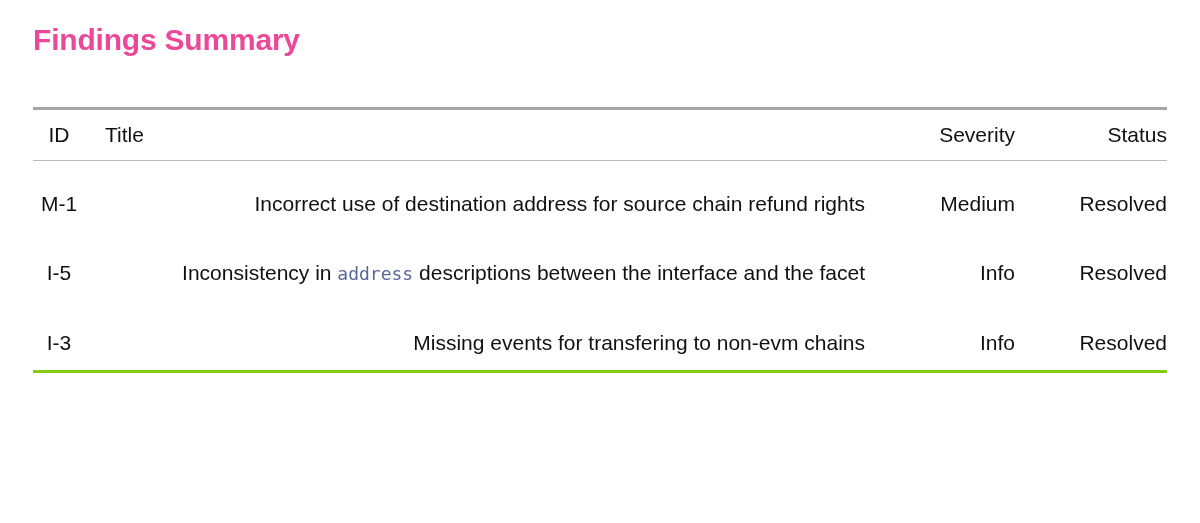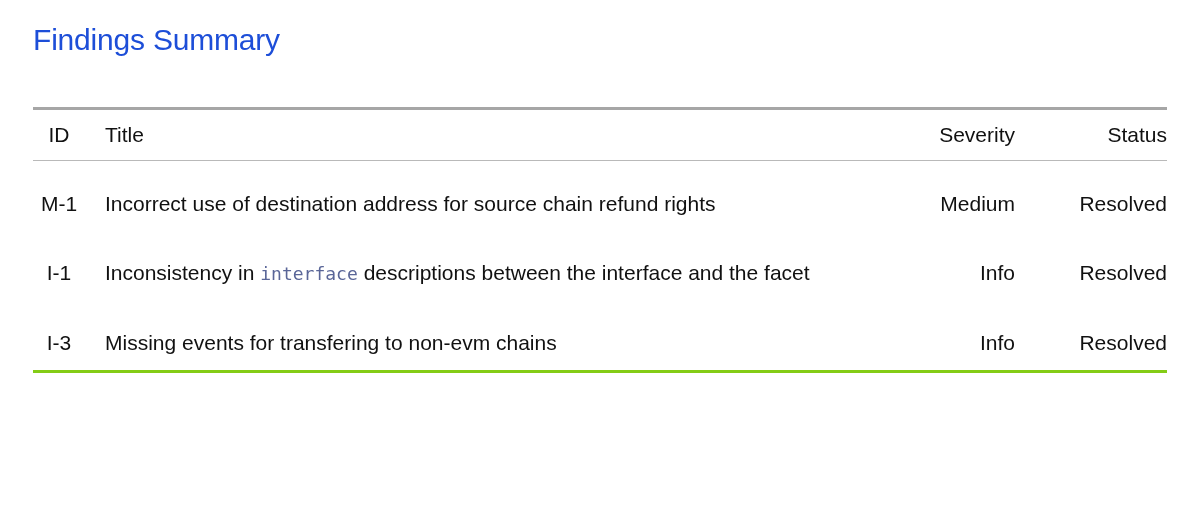--- a/index.html
+++ b/index.html
@@ -19,22 +19,22 @@
   .page {
     position: relative;
     width: 1200px;
     height: 523px;
     box-sizing: border-box;
     padding: 0 33px;
   }
 
   .page-title {
     font-size: 30px;
-    font-weight: normal;
-    color: #1d4ed8;
+    font-weight: bold;
+    color: #ec4899;
     letter-spacing: -0.2px;
     margin: 0;
     padding-top: 23px;
     line-height: 1.15;
   }
 
   .findings-table {
     width: 1134px;
     margin-top: 49px;
     border-collapse: collapse;
@@ -62,21 +62,21 @@
   .findings-table tbody td {
     font-size: 21px;
     font-weight: normal;
     color: #111111;
     padding: 28px 0 12px 0;
     vertical-align: top;
     line-height: 1.42;
   }
 
   .col-id   { width: 52px;  text-align: center; }
-  .col-title{ width: 760px; text-align: left; padding-left: 20px !important; }
+  .col-title{ width: 760px; text-align: right; padding-left: 20px !important; }
   .col-sev  { width: 150px; text-align: right; }
   .col-stat { width: 152px; text-align: right; }
 
   td.col-title { padding-left: 20px; }
 
   code, .code {
     font-family: "DejaVu Sans Mono", "Liberation Mono", monospace;
     font-size: 18px;
     color: #5a6698;
     letter-spacing: 0;
@@ -99,22 +99,22 @@
       </tr>
     </thead>
     <tbody id="table-body">
         <tr>
           <td class="col-id">M-1</td>
           <td class="col-title">Incorrect use of destination address for source chain refund rights</td>
           <td class="col-sev">Medium</td>
           <td class="col-stat">Resolved</td>
         </tr>
         <tr>
-          <td class="col-id">I-1</td>
-          <td class="col-title"><span>Inconsistency in </span><code>interface</code><span> descriptions between the interface and the facet</span></td>
+          <td class="col-id">I-5</td>
+          <td class="col-title"><span>Inconsistency in </span><code>address</code><span> descriptions between the interface and the facet</span></td>
           <td class="col-sev">Info</td>
           <td class="col-stat">Resolved</td>
         </tr>
         <tr>
           <td class="col-id">I-3</td>
           <td class="col-title">Missing events for transfering to non-evm chains</td>
           <td class="col-sev">Info</td>
           <td class="col-stat">Resolved</td>
         </tr>
       </tbody>

